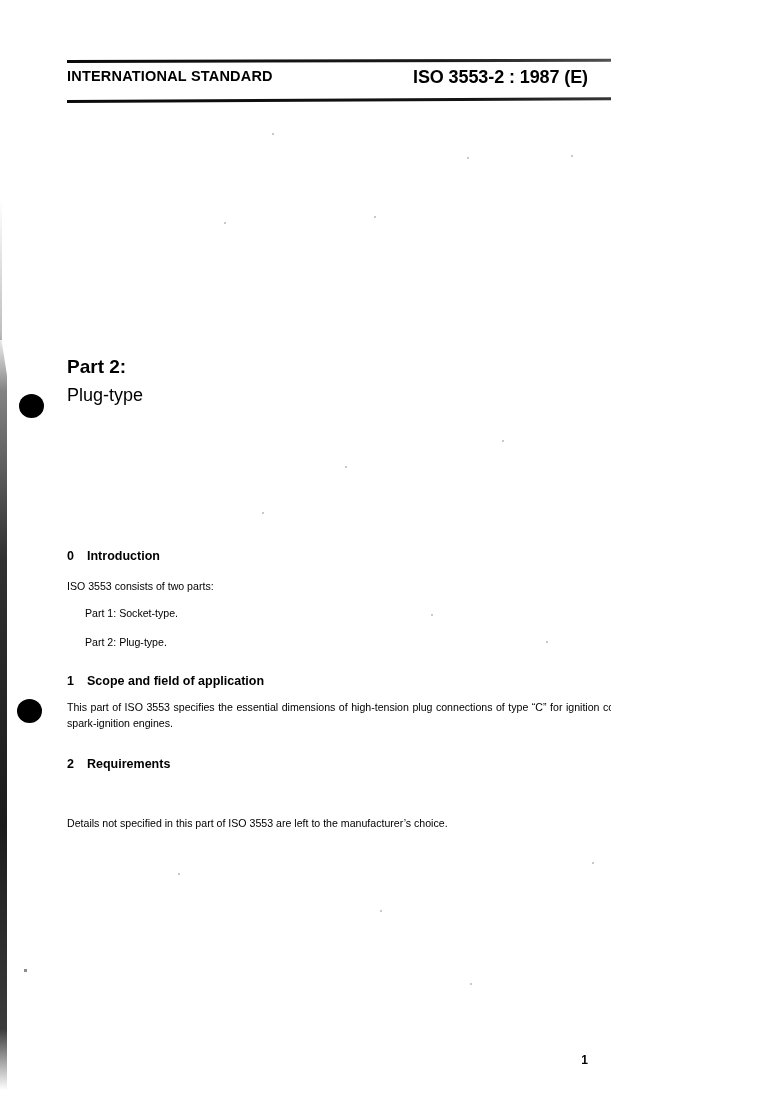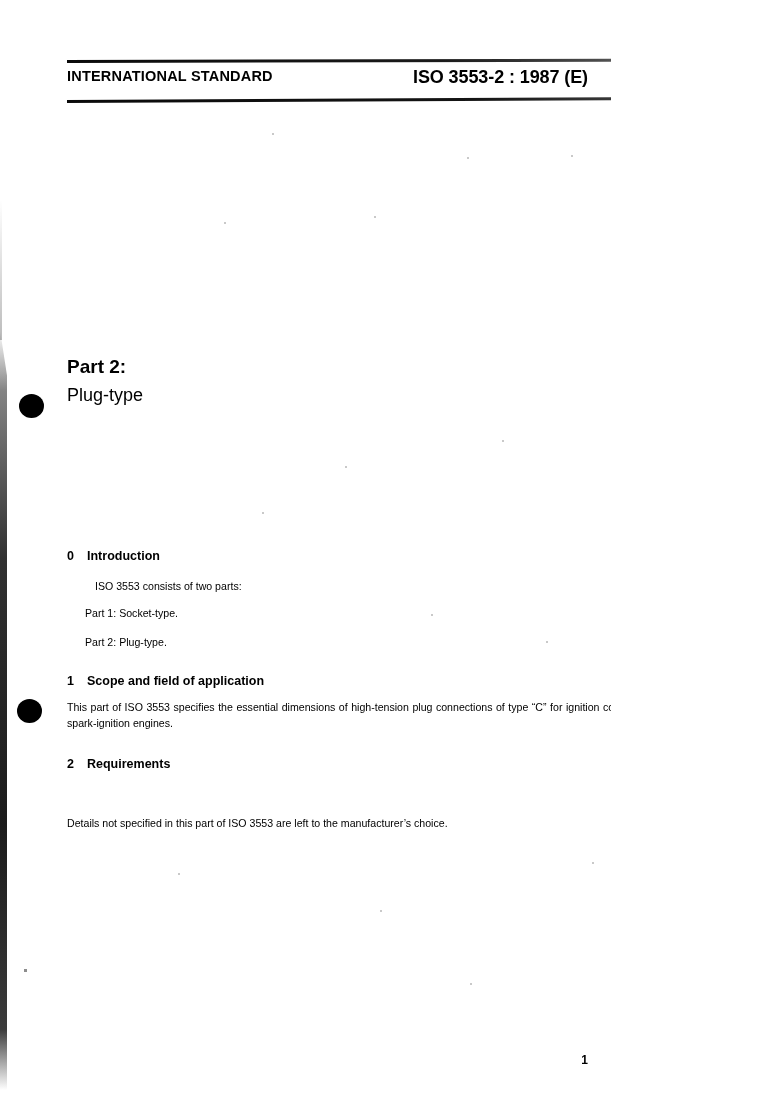--- a/index.html
+++ b/index.html
@@ -197,21 +197,21 @@
   <div class="header-left">INTERNATIONAL STANDARD</div>
   <div class="header-right">ISO 3553-2 : 1987 (E)</div>
   <div class="rule rule-bottom"></div>
 
   <div class="part-label">Part 2:</div>
   <div class="part-sub">Plug-type</div>
 
   <div class="clause-head" style="top:549px;">
     <span class="num">0</span><span>Introduction</span>
   </div>
-  <div class="body-text" style="top:578px;margin-left:28px;">ISO 3553 consists of two parts:</div>
+  <div class="body-text" style="top:578px;">ISO 3553 consists of two parts:</div>
   <div class="body-text indent" style="top:605px;">Part 1: Socket-type.</div>
   <div class="body-text indent" style="top:634px;">Part 2: Plug-type.</div>
 
   <div class="clause-head" style="top:674px;">
     <span class="num">1</span><span>Scope and field of application</span>
   </div>
   <div class="body-text justify" style="top:699px;">This part of ISO 3553 specifies the essential dimensions of high-tension plug connections of type “C” for ignition coils and distributors, used for spark-ignition engines.</div>
 
   <div class="clause-head" style="top:757px;">
     <span class="num">2</span><span>Requirements</span>

